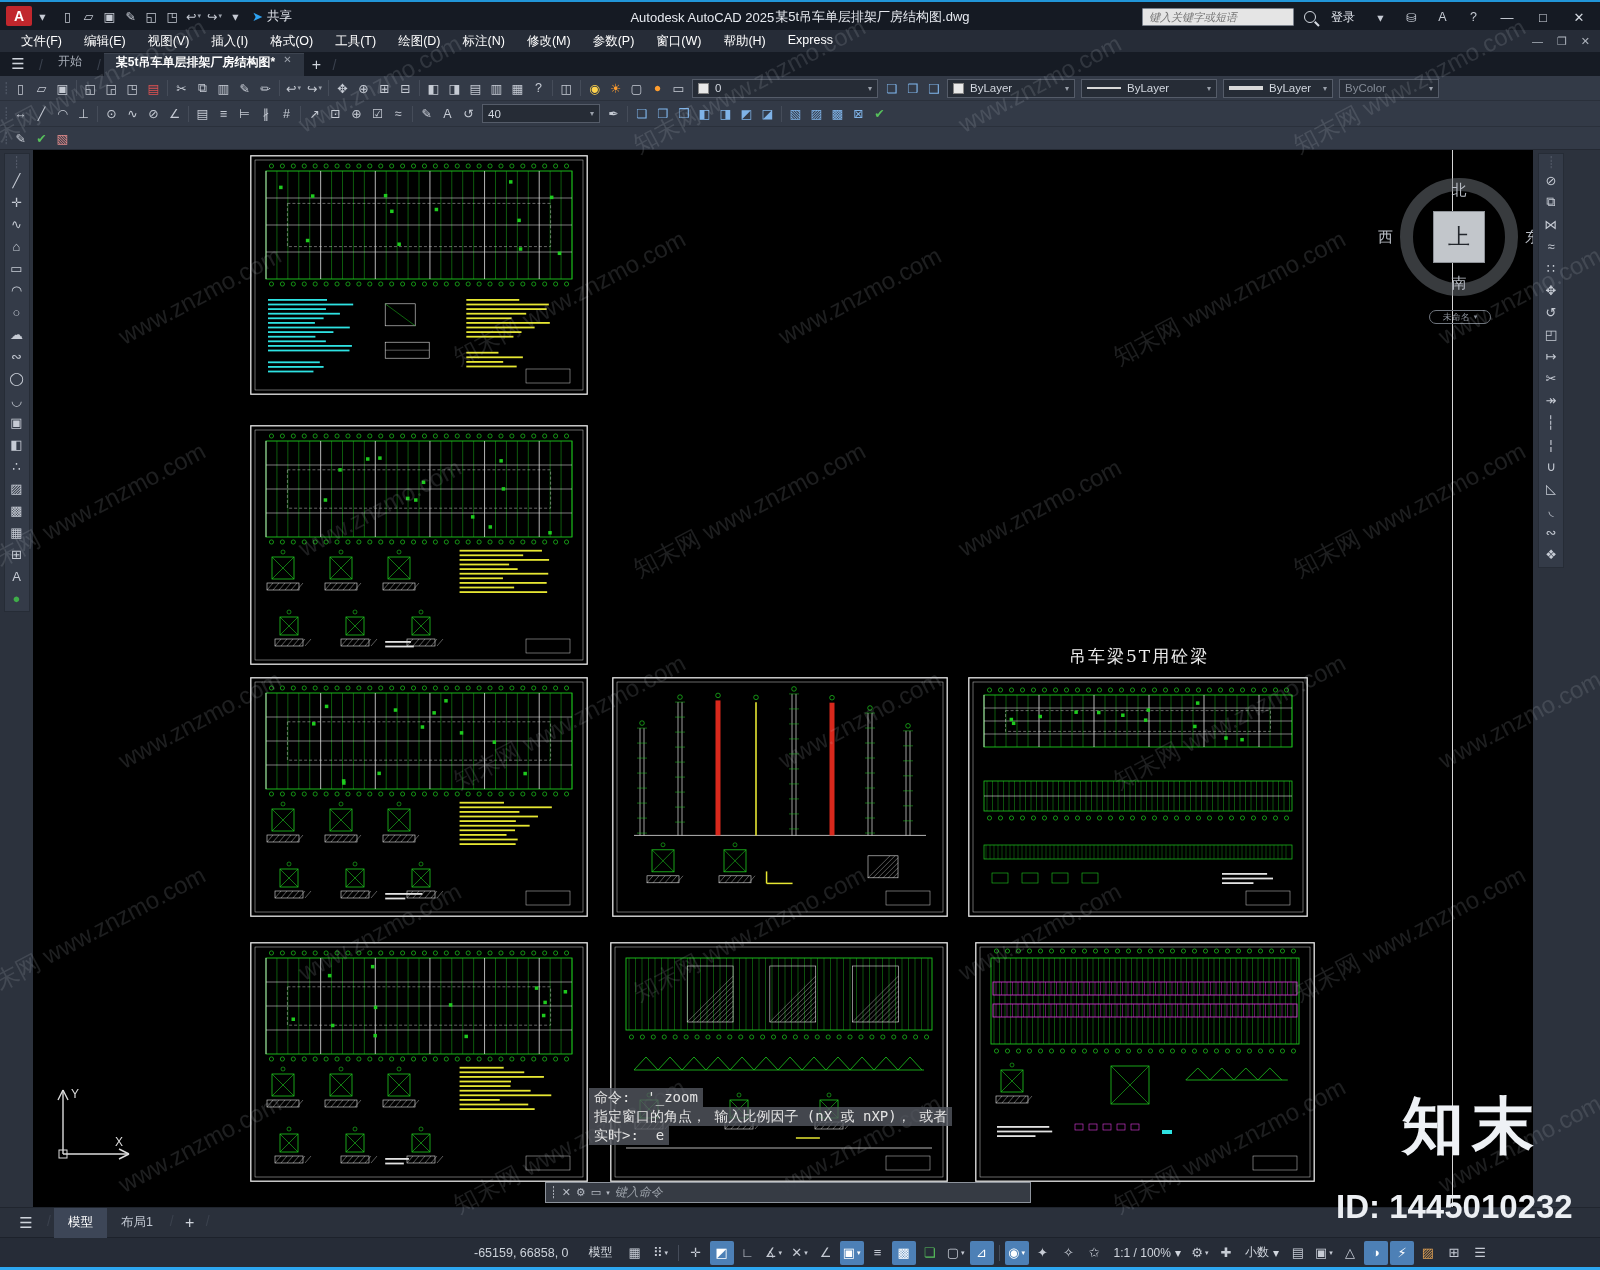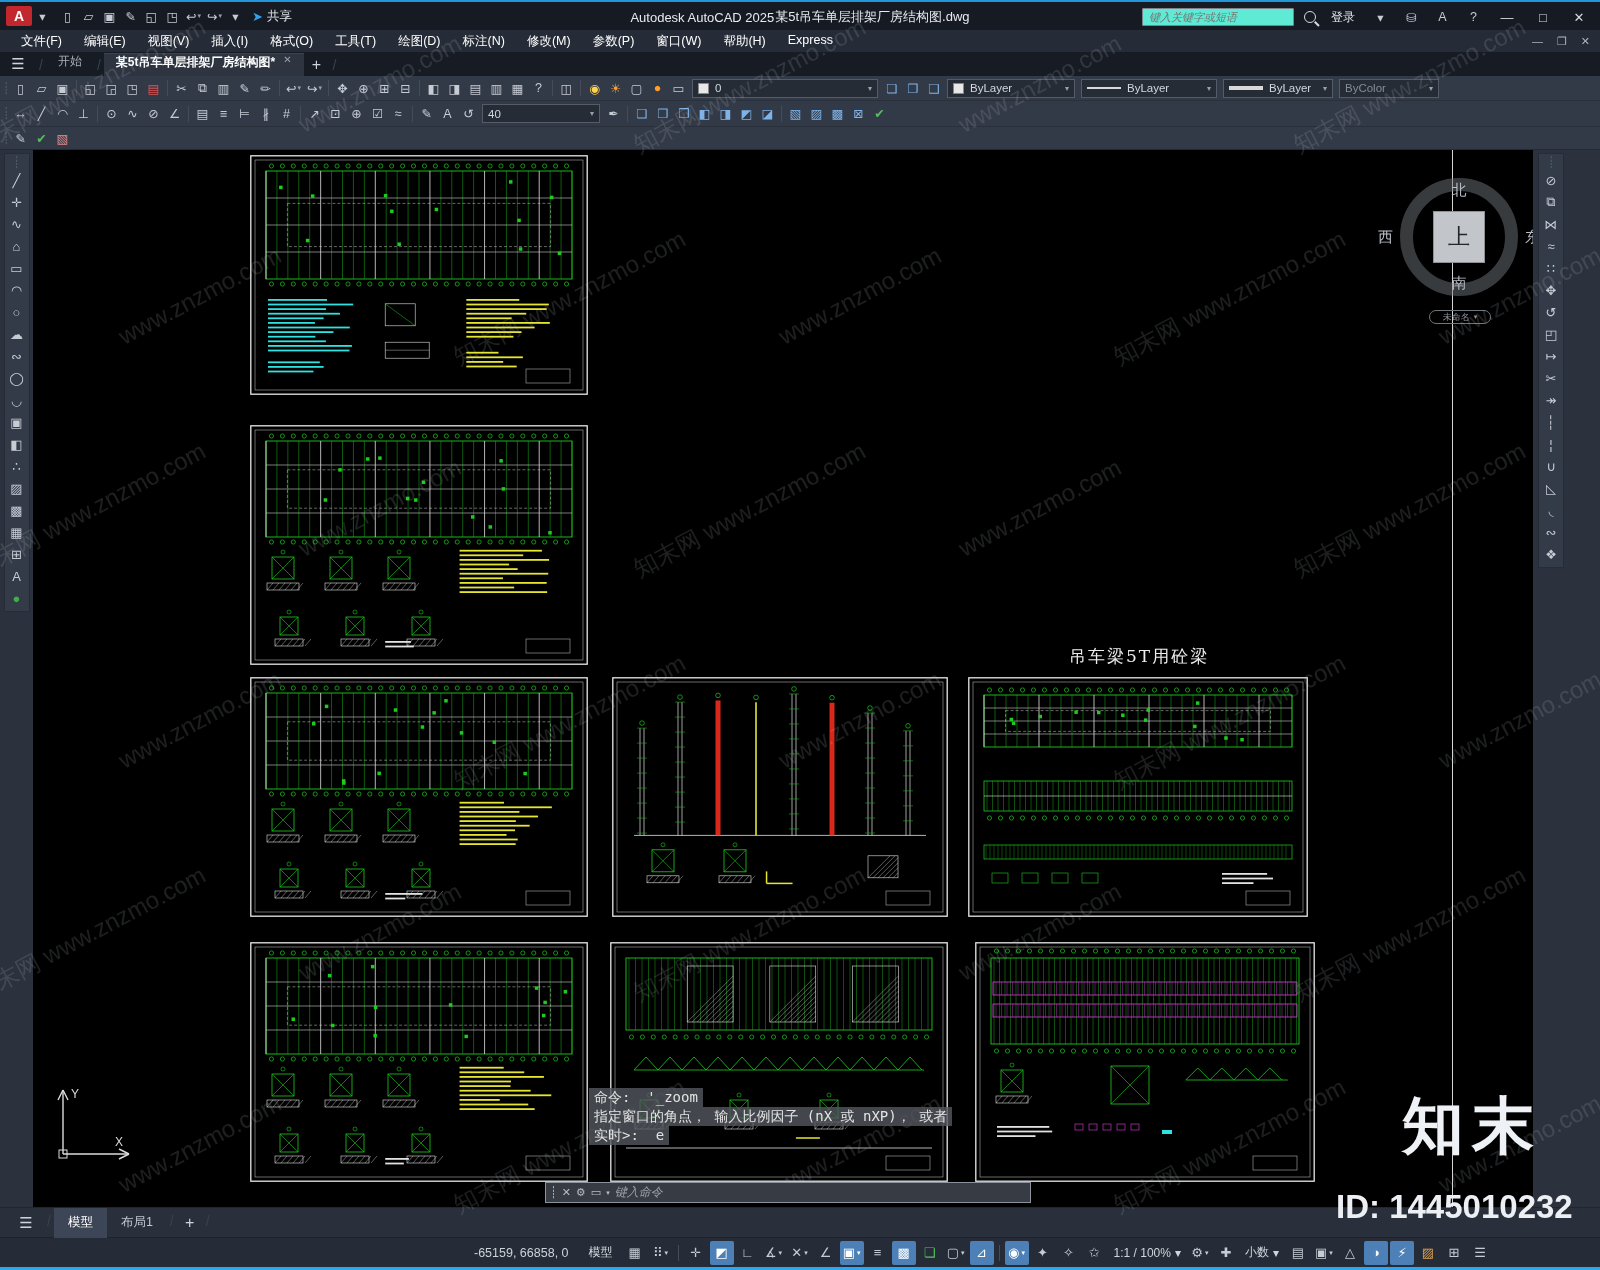--- a/index.html
+++ b/index.html
@@ -11,21 +11,21 @@
   .alogo{width:26px;height:20px;margin-left:6px;background:#c1272d;color:#fff;font-weight:bold;font-size:14px;
          display:flex;align-items:center;justify-content:center;border-radius:2px;}
   .qat{display:flex;align-items:center;margin-left:4px;}
   .ticon{width:21px;height:20px;display:flex;align-items:center;justify-content:center;font-size:12.5px;color:#c6cbd4;flex:0 0 auto;}
   .ticon .dd{font-size:7px;color:#9aa0aa;margin-left:1px;}
   .share{display:flex;align-items:center;gap:4px;margin-left:6px;color:#dfe3ea;font-size:12.5px;}
   .share .plane{color:#2ea3f2;font-size:13px;}
   .title-center{position:absolute;left:0;right:0;top:0;height:30px;display:flex;align-items:center;justify-content:center;
                 gap:1px;pointer-events:none;color:#e6e9ef;font-size:13px;}
   .tb-right{position:absolute;right:8px;top:0;height:30px;display:flex;align-items:center;gap:10px;}
-  .search{width:152px;height:18px;background:#5eead4;border:1px solid #7b828d;color:#343942;
+  .search{width:152px;height:18px;background:#e5e5e5;border:1px solid #7b828d;color:#343942;
           font-style:italic;font-size:11px;padding:0 6px;border-radius:1px;font-family:inherit;}
   .mag{width:12px;height:12px;border:1.6px solid #d5dae2;border-radius:50%;position:relative;}
   .mag::after{content:"";position:absolute;width:6px;height:1.6px;background:#d5dae2;transform:rotate(45deg);left:9px;top:11px;}
   .winbtn{color:#d5dae2;font-size:13px;width:26px;text-align:center;}
   
   .menubar{height:22px;background:#262c37;display:flex;align-items:center;padding-left:10px;position:relative;}
   .mitem{padding:0 11px;color:#ffffff;font-size:12.5px;}
   .menu-right{position:absolute;right:10px;display:flex;gap:14px;color:#aeb4bd;font-size:11px;}
   
   .tabbar{height:24px;background:#161b24;display:flex;align-items:flex-end;}

